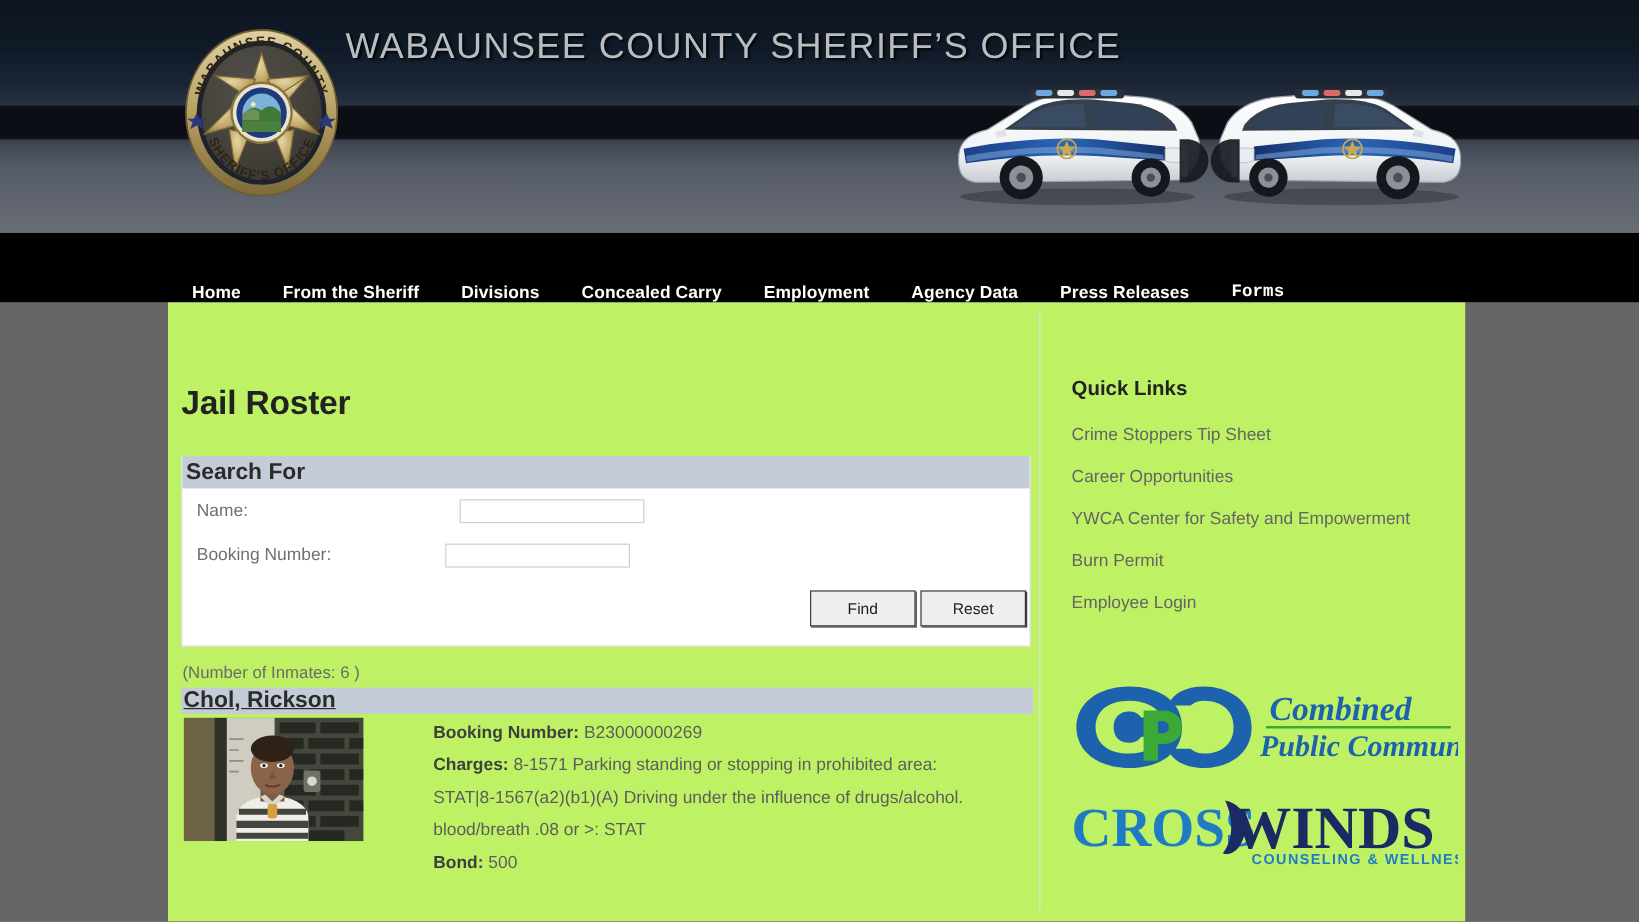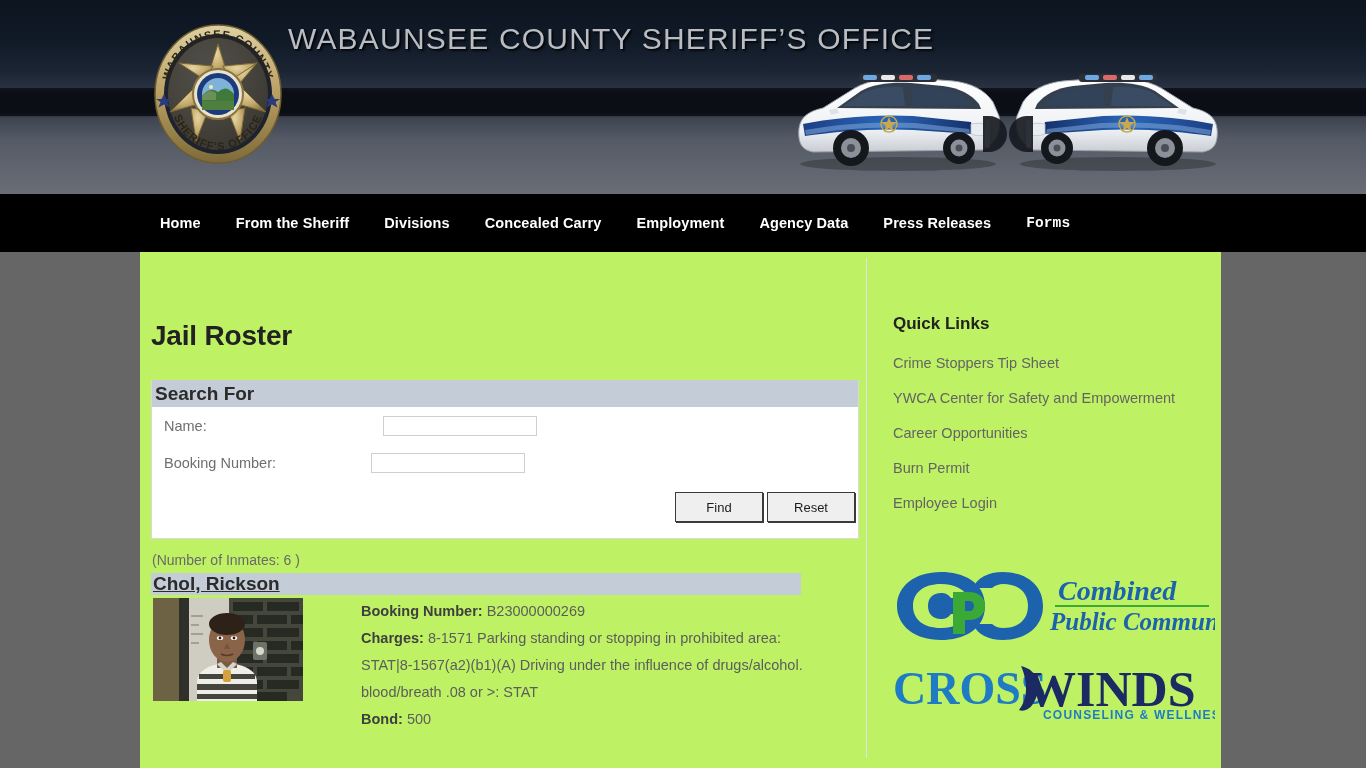--- a/index.html
+++ b/index.html
@@ -58,21 +58,21 @@
     width: 420px; height: 118px;
     z-index: 3;
   }
 
   
   #main-nav {
     width: 1366px;
     height: 58px;
     background: #000000;
     display: flex;
-    align-items: center;
+    align-items: flex-end;
     justify-content: flex-start;
     padding-left: 160px;
   }
   .nav-item {
     color: #ffffff;
     font-size: 14.5px;
     font-weight: bold;
     margin-right: 35px;
     white-space: nowrap;
     cursor: pointer;
@@ -179,21 +179,21 @@
 
   
   #inmate-count {
     font-size: 14px;
     color: #6a6a6a;
     margin: 13px 0 5px 1px;
   }
 
   
   .inmate-name-bar {
-    width: 650px;
+    width: 710px;
     height: 22px;
     background: #c4ccd8;
     line-height: 21px;
     padding-left: 2px;
   }
   .inmate-name-link {
     font-size: 19px;
     font-weight: bold;
     color: #2b2b2b;
     text-decoration: underline;
@@ -498,22 +498,22 @@
         </div>
       </div>
     </div>
 
     <div id="side-divider"></div>
 
     <aside id="side-col">
       <div id="quick-links-title">Quick Links</div>
 
       <a class="quick-link">Crime Stoppers Tip Sheet</a>
+      <a class="quick-link">Career Opportunities</a>
       <a class="quick-link">YWCA Center for Safety and Empowerment</a>
-      <a class="quick-link">Career Opportunities</a>
       <a class="quick-link">Burn Permit</a>
       <a class="quick-link">Employee Login</a>
 
       <div id="sponsor-logos">
 
         <div class="sponsor-logo">
           <svg viewBox="0 0 322 72" width="322" height="72" aria-hidden="true">
 
             <path d="M92,36 C92,12 70,2 48,2 C22,2 4,16 4,36 C4,56 22,70 48,70 C70,70 92,60 92,36 Z
                      M48,58 C30,58 20,49 20,36 C20,23 30,14 48,14 C62,14 72,20 76,28 L58,28 C55,24 52,23 48,23 C40,23 35,28 35,36 C35,44 40,49 48,49 C52,49 55,48 58,44 L76,44 C72,52 62,58 48,58 Z" fill="#1d62ad"></path>

